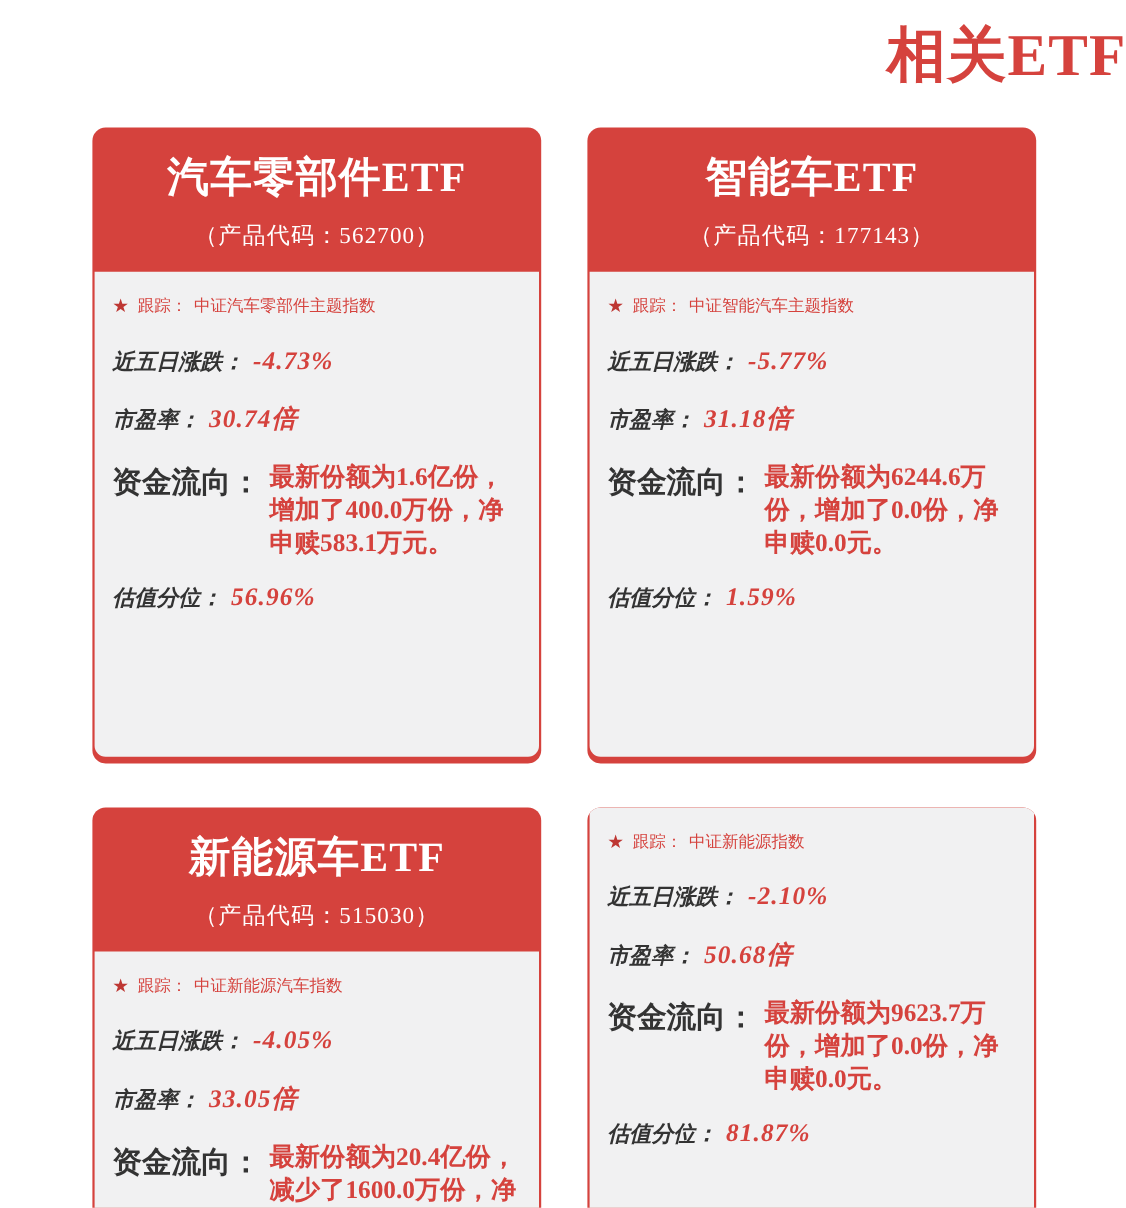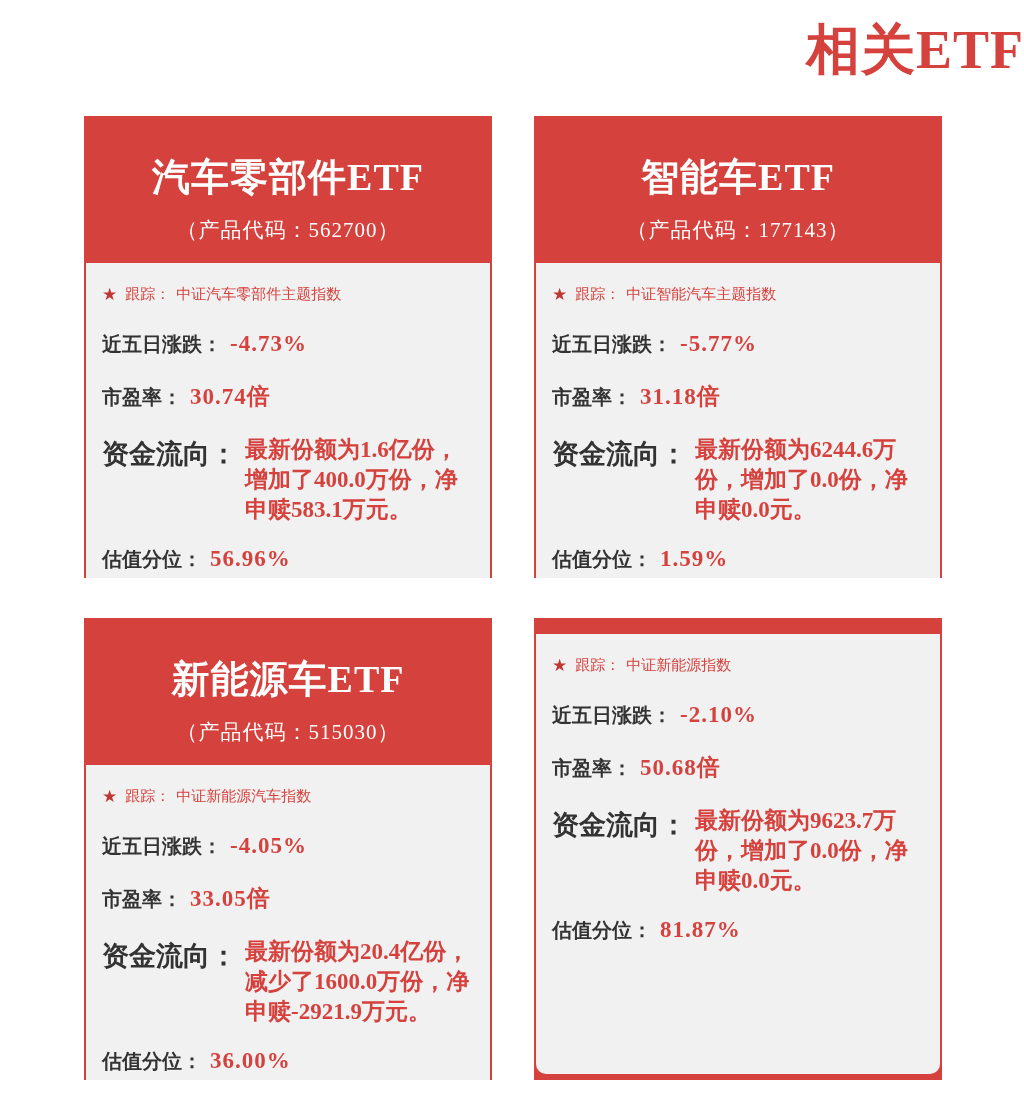--- a/index.html
+++ b/index.html
@@ -28,23 +28,23 @@
   }
   .grid {
     display: grid;
     grid-template-columns: 408px 408px;
     column-gap: 42px;
     row-gap: 40px;
     margin: 30px 82px 0 84px;
   }
   .card {
     background: var(--red);
-    border-radius: 0;
-    height: 462px;
-    padding: 16px 2px 6px 2px;
+    border-radius: 12px;
+    height: 578px;
+    padding: 0 2px 6px 2px;
     display: flex;
     flex-direction: column;
     overflow: hidden;
   }
   .card-header {
     height: 131px;
     flex-shrink: 0;
     display: flex;
     flex-direction: column;
     justify-content: center;
@@ -83,20 +83,21 @@
     margin-right: 8px;
     line-height: 1;
   }
   .track-label { margin-right: 6px; }
   .stat-row {
     margin-bottom: 25px;
     font-size: 20px;
     font-weight: bold;
     color: var(--label-color);
     line-height: 1.2;
+    font-style: italic;
   }
   .stat-value {
     color: var(--red);
     font-size: 23px;
     font-weight: bold;
     font-family: "Liberation Serif", "DejaVu Serif", serif;
     margin-left: 8px;
     letter-spacing: 1px;
   }
   .flow-row {

